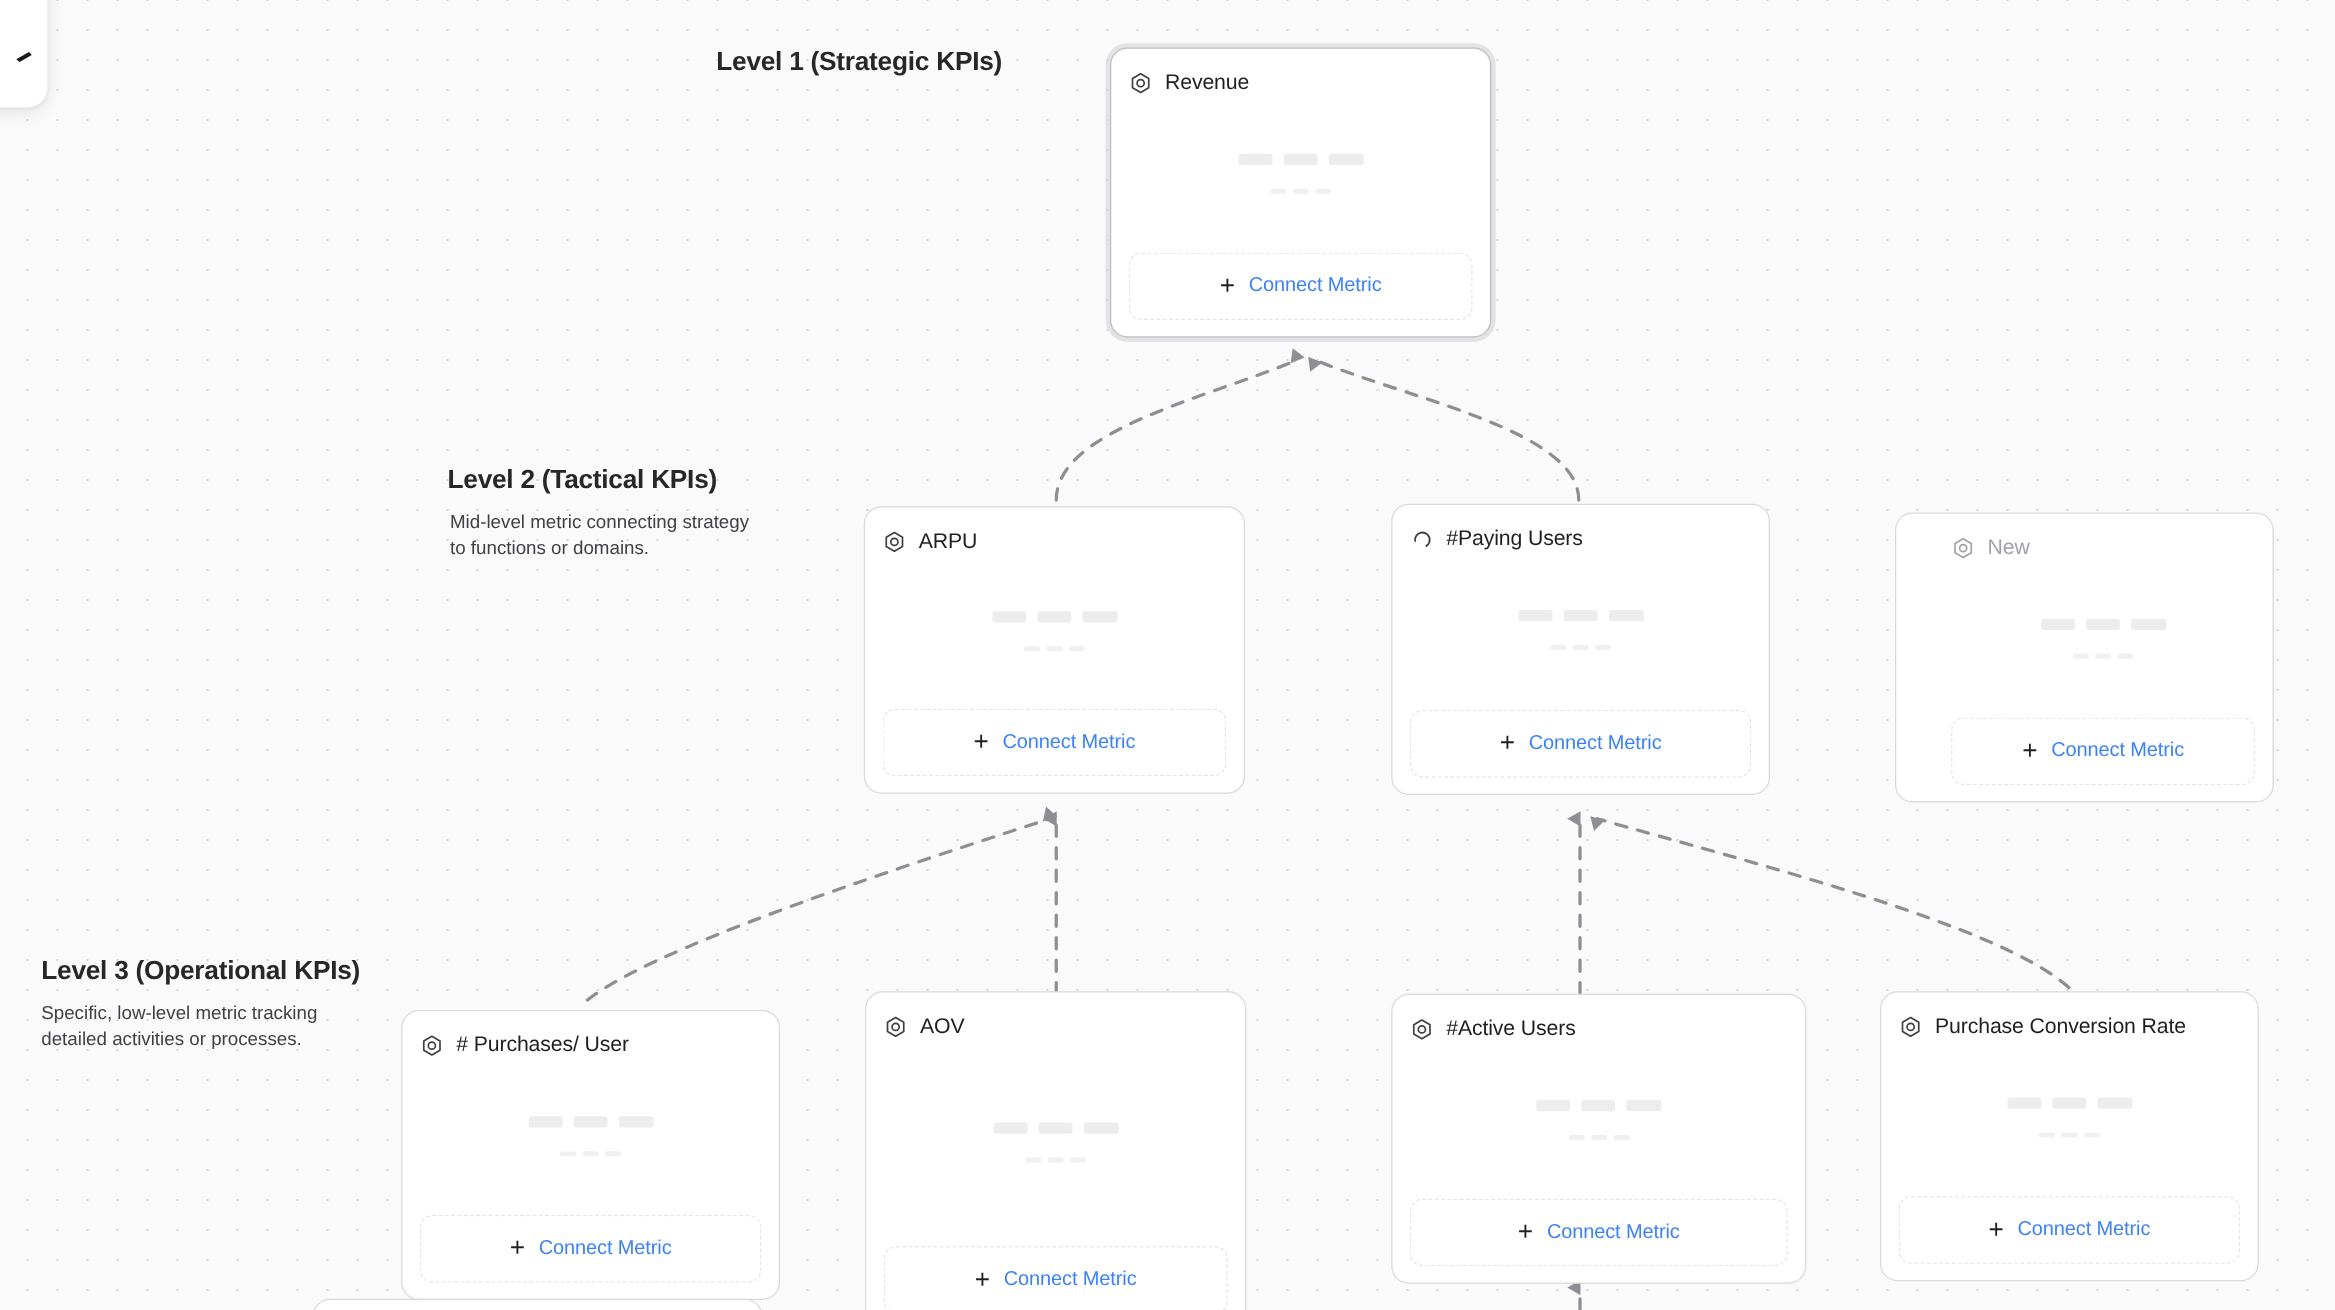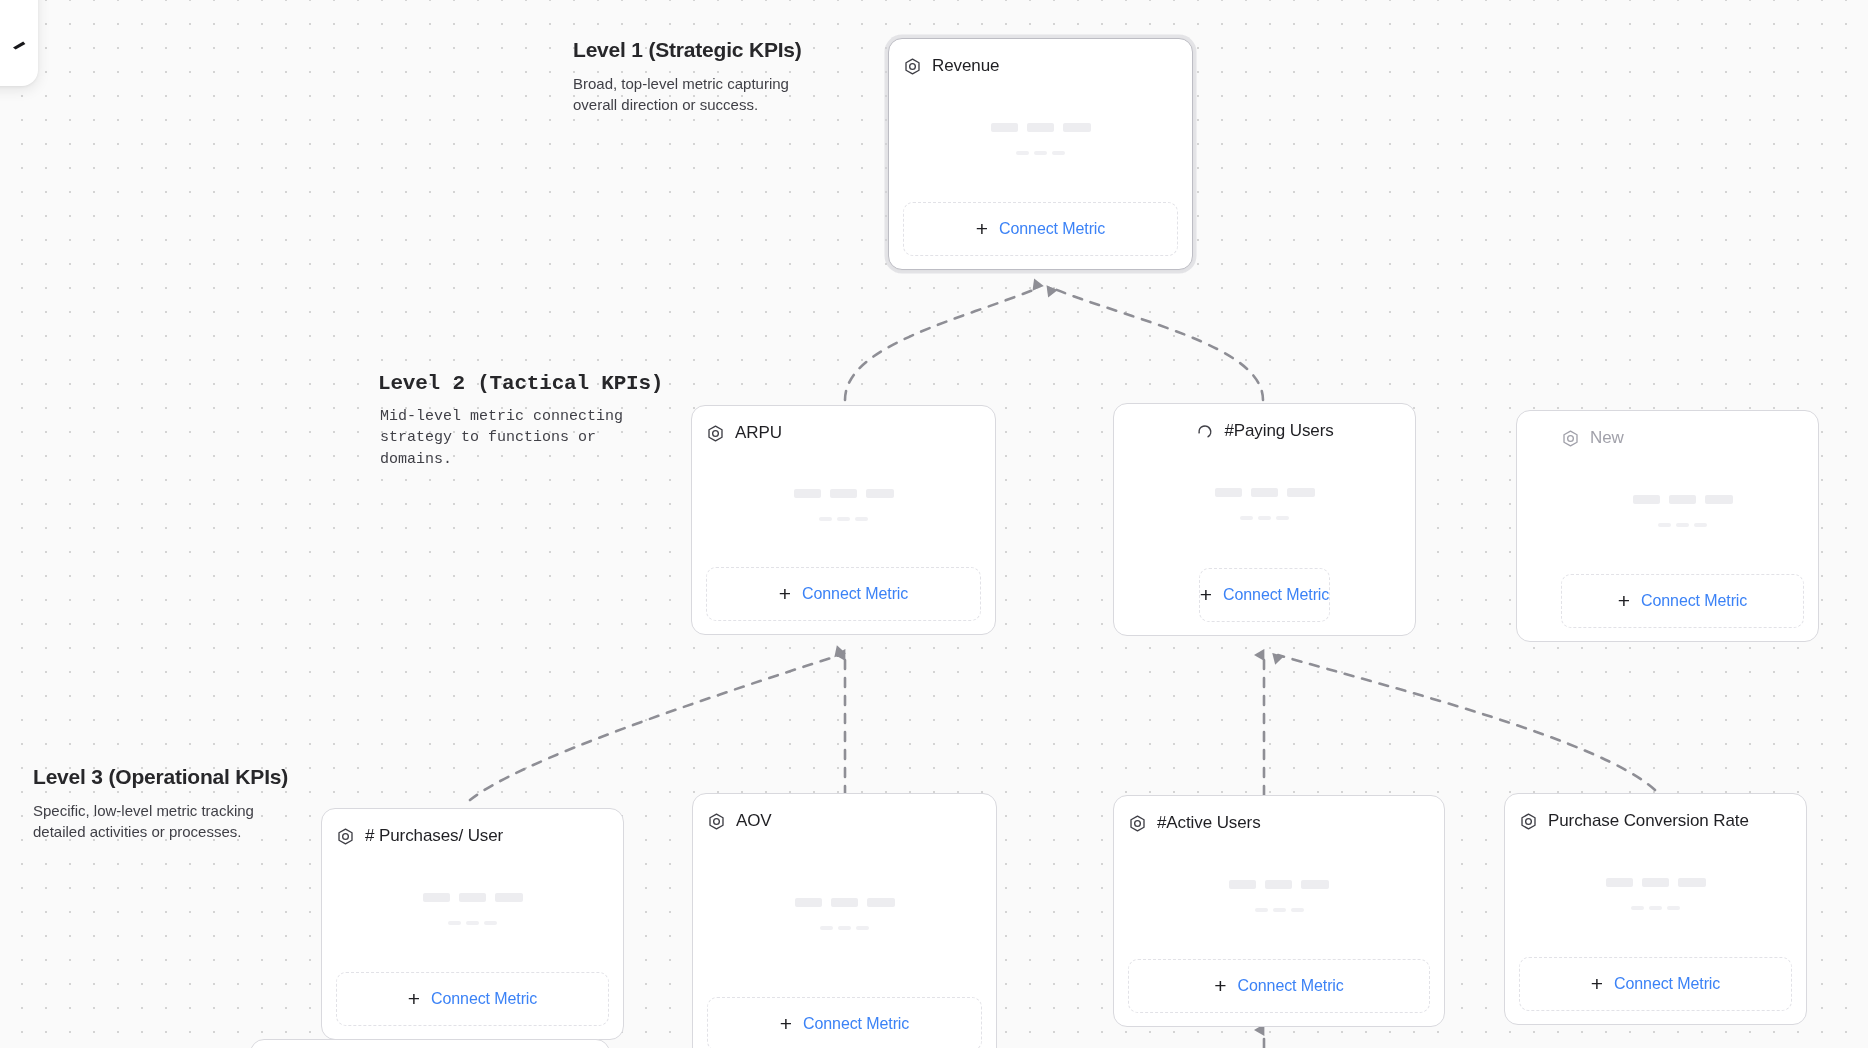--- a/index.html
+++ b/index.html
@@ -202,24 +202,23 @@
       <path d="M1264 795 L1264 655" marker-end="url(#arrowUp)"></path>
 
       <path d="M1655 790 C 1600 740, 1400 690, 1278 655" marker-end="url(#arrowUp)"></path>
 
       <path d="M1264 1048 L1264 1030" marker-end="url(#arrowUp)"></path>
     </g>
   </svg>
 
   <div class="level-block" style="left:573px; top:26px;margin-top:12px;">
     <div class="level-title">Level 1 (Strategic KPIs)</div>
-    <div class="level-desc">Broad, top-level metric capturing overall direction or success.</div>
-  </div>
-
-  <div class="level-block" style="left:378px; top:372px;font-family:Liberation Mono, monospace;">
+  </div>
+
+  <div class="level-block" style="left:358px; top:372px;">
     <div class="level-title">Level 2 (Tactical KPIs)</div>
     <div class="level-desc indent">Mid-level metric connecting strategy to functions or domains.</div>
   </div>
 
   <div class="level-block" style="left:33px; top:765px;">
     <div class="level-title">Level 3 (Operational KPIs)</div>
     <div class="level-desc">Specific, low-level metric tracking detailed activities or processes.</div>
   </div>
 
   <div class="node selected" style="left:888px; top:38px; width:305px; height:232px;">
@@ -271,21 +270,21 @@
         <span class="skeleton-bar"></span>
         <span class="skeleton-bar"></span>
       </div>
     </div>
     <div class="connect-btn">
       <span class="connect-plus">+</span>
       <span class="connect-label">Connect Metric</span>
     </div>
   </div>
 
-  <div class="node" style="left:1113px; top:403px; width:303px; height:233px;align-items:center;">
+  <div class="node" style="left:1113px; top:403px; width:303px; height:233px;">
     <div class="node-header">
       <span class="node-icon">
         <svg viewBox="0 0 24 24" fill="none" stroke="currentColor" stroke-width="1.9" stroke-linecap="round">
           <path d="M5.2 13.6 A 7.4 7.4 0 1 1 16.6 18.6"></path>
         </svg>
       </span>
       <span class="node-title">#Paying Users</span>
     </div>
     <div class="node-body">
       <div class="skeleton-row">

